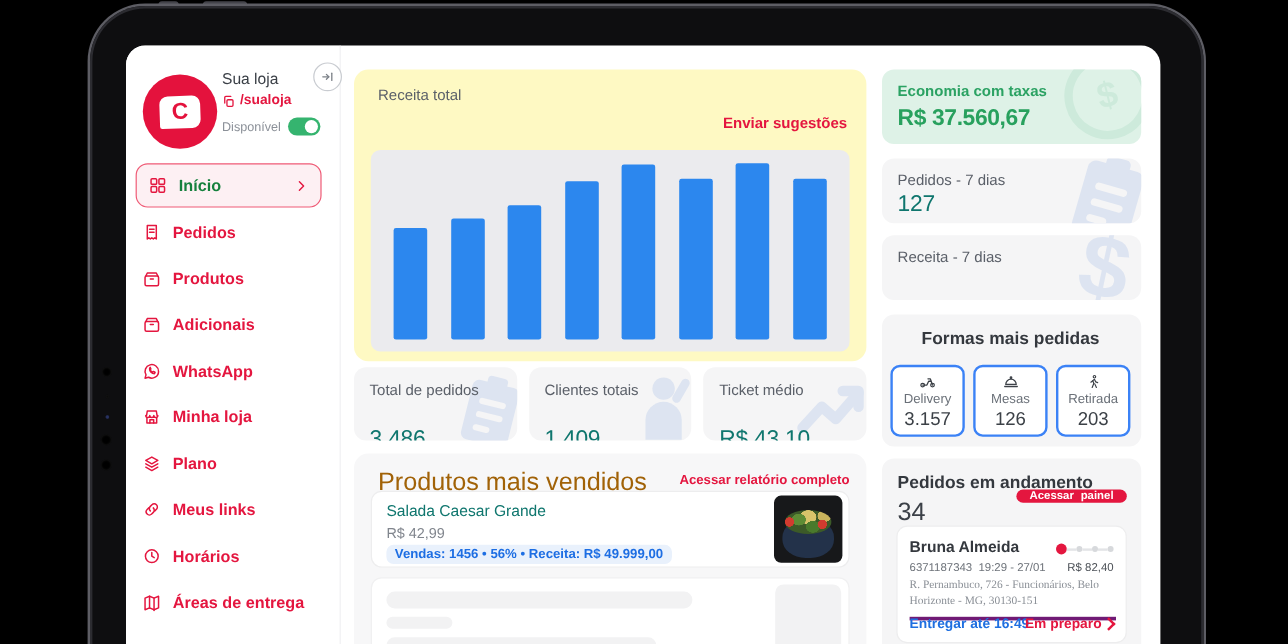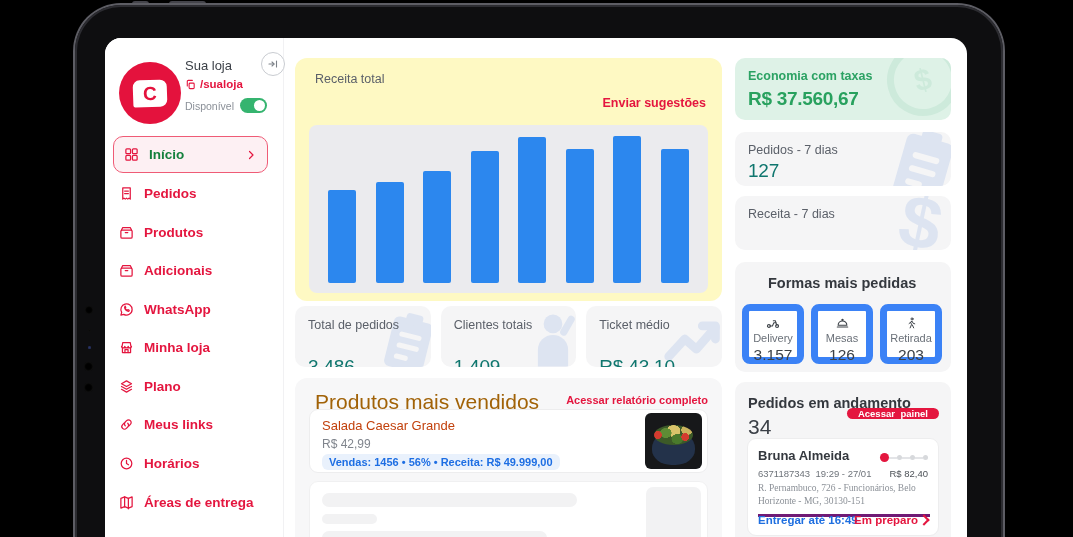--- a/index.html
+++ b/index.html
@@ -42,21 +42,21 @@
   .rev-link{position:absolute;right:16px;top:38px;font-size:12.5px;font-weight:700;color:#E4163F;}
   .chart{position:absolute;left:14px;top:67px;width:399px;height:168px;background:#ebebee;border-radius:8px;
         display:flex;align-items:flex-end;justify-content:space-evenly;padding-bottom:10px;box-sizing:border-box;}
   .bar{width:28px;border-radius:2px;background:#2C87EE;}
   .stat-card{position:relative;flex:1;background:#f5f5f6;border-radius:10px;overflow:hidden;}
   .stat-card .card-label{position:absolute;left:13px;top:12px;}
   .stat-card .card-value{position:absolute;left:13px;top:30px;margin-top:20px;}
   .prod-head{position:absolute;left:20px;top:12px;font-size:21px;font-weight:400;color:#a16207;}
   .prod-link{position:absolute;right:14px;top:16px;font-size:11px;font-weight:700;color:#E4163F;}
   .prod-card{position:absolute;left:14px;top:31px;width:399px;height:64px;background:#fff;border:1px solid #ededee;border-radius:9px;box-sizing:border-box;}
-  .prod-name{position:absolute;left:12px;top:8px;font-size:13px;color:#c2410c;}
+  .prod-name{position:absolute;left:12px;top:8px;font-size:13px;color:#0f766e;}
   .prod-price{position:absolute;left:12px;top:27px;font-size:12px;color:#80858d;}
   .prod-pill{position:absolute;left:12px;top:44px;font-size:11px;font-weight:700;color:#1d6ee3;background:#e9f1fc;
         border-radius:6px;padding:2px 7px;}
   .prod-img{position:absolute;right:5px;top:3px;width:57px;height:56px;border-radius:6px;background:#17181a;overflow:hidden;}
   .bowl{position:absolute;left:7px;top:18px;width:43px;height:34px;border-radius:50% 50% 45% 45%;background:#23324a;}
   .salad{position:absolute;left:9px;top:12px;width:39px;height:20px;border-radius:50%;
         background:
          radial-gradient(4px 4px at 10% 50%,#d23b2f 95%,transparent),
          radial-gradient(4px 4px at 80% 60%,#d23b2f 95%,transparent),
          radial-gradient(6px 5px at 30% 40%,#5e8c35 95%,transparent),
@@ -67,21 +67,21 @@
   .skel-card{position:absolute;left:14px;top:103px;width:399px;height:70px;background:#fff;border:1px solid #f0f0f1;border-radius:9px;box-sizing:border-box;}
   .skel{position:absolute;background:#f2f2f3;border-radius:7px;}
   
   .green-card{position:absolute;background:#def2e7;border-radius:10px;overflow:hidden;}
   .green-title{position:absolute;left:13px;top:11px;font-size:12.5px;font-weight:600;color:#2ba263;}
   .green-value{position:absolute;left:13px;top:30px;font-size:19px;font-weight:650;color:#28a15e;letter-spacing:-.3px;}
   .green-note{position:absolute;left:117px;top:31px;width:95px;font-size:9px;line-height:1.3;font-weight:600;color:#2ba263;}
   .coin{position:absolute;right:-8px;top:-14px;width:58px;height:58px;border:7px solid #cdeadb;border-radius:50%;
         color:#cdeadb;display:flex;align-items:center;justify-content:center;font-size:30px;font-weight:bold;transform:rotate(-14deg);}
   .mini-row{position:absolute;left:7px;top:42px;display:flex;gap:7px;}
-  .mini{width:62px;height:60px;background:#fff;border:7px solid #3b82f6;border-radius:8px;text-align:center;box-sizing:border-box;padding-top:5px;}
+  .mini{width:62px;height:60px;background:#fff;border:2px solid #3b82f6;border-radius:8px;text-align:center;box-sizing:border-box;padding-top:5px;}
   .mini .ic{color:#3c4147;height:15px;}
   .mini .lb{font-size:11px;color:#6a7078;margin-top:1px;}
   .mini .vl{font-size:15.5px;color:#3c4147;margin-top:2px;}
   .ong-title{position:absolute;left:13px;top:13px;font-size:14.5px;font-weight:700;color:#34383e;}
   .ong-count{position:absolute;left:13px;top:33px;font-size:21px;color:#3b4047;}
   .panel-btn{position:absolute;right:12px;top:26px;background:#E4163F;color:#fff;font-size:9.5px;font-weight:700;
         border-radius:10px;padding:0 11px;word-spacing:3px;}
   .order-card{position:absolute;left:12px;top:56px;width:192px;height:98px;background:#fff;border:1px solid #ededee;border-radius:9px;box-sizing:border-box;}
   .ord-name{position:absolute;left:10px;top:9px;font-size:13px;font-weight:600;color:#34383e;}
   .ord-dots{position:absolute;right:10px;top:14px;display:flex;align-items:center;}

